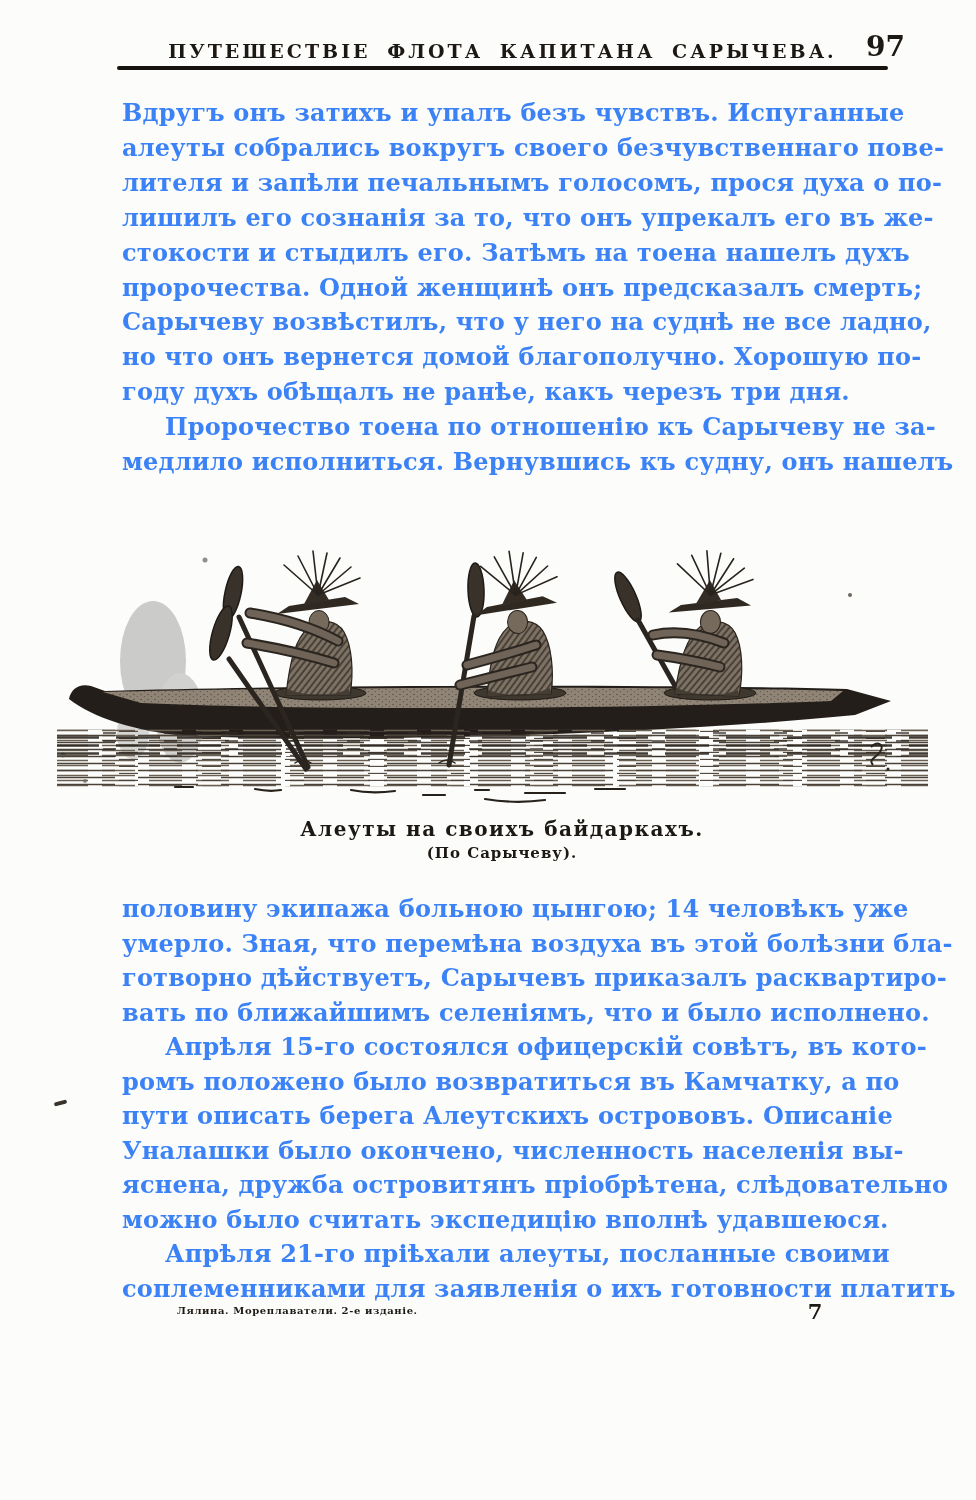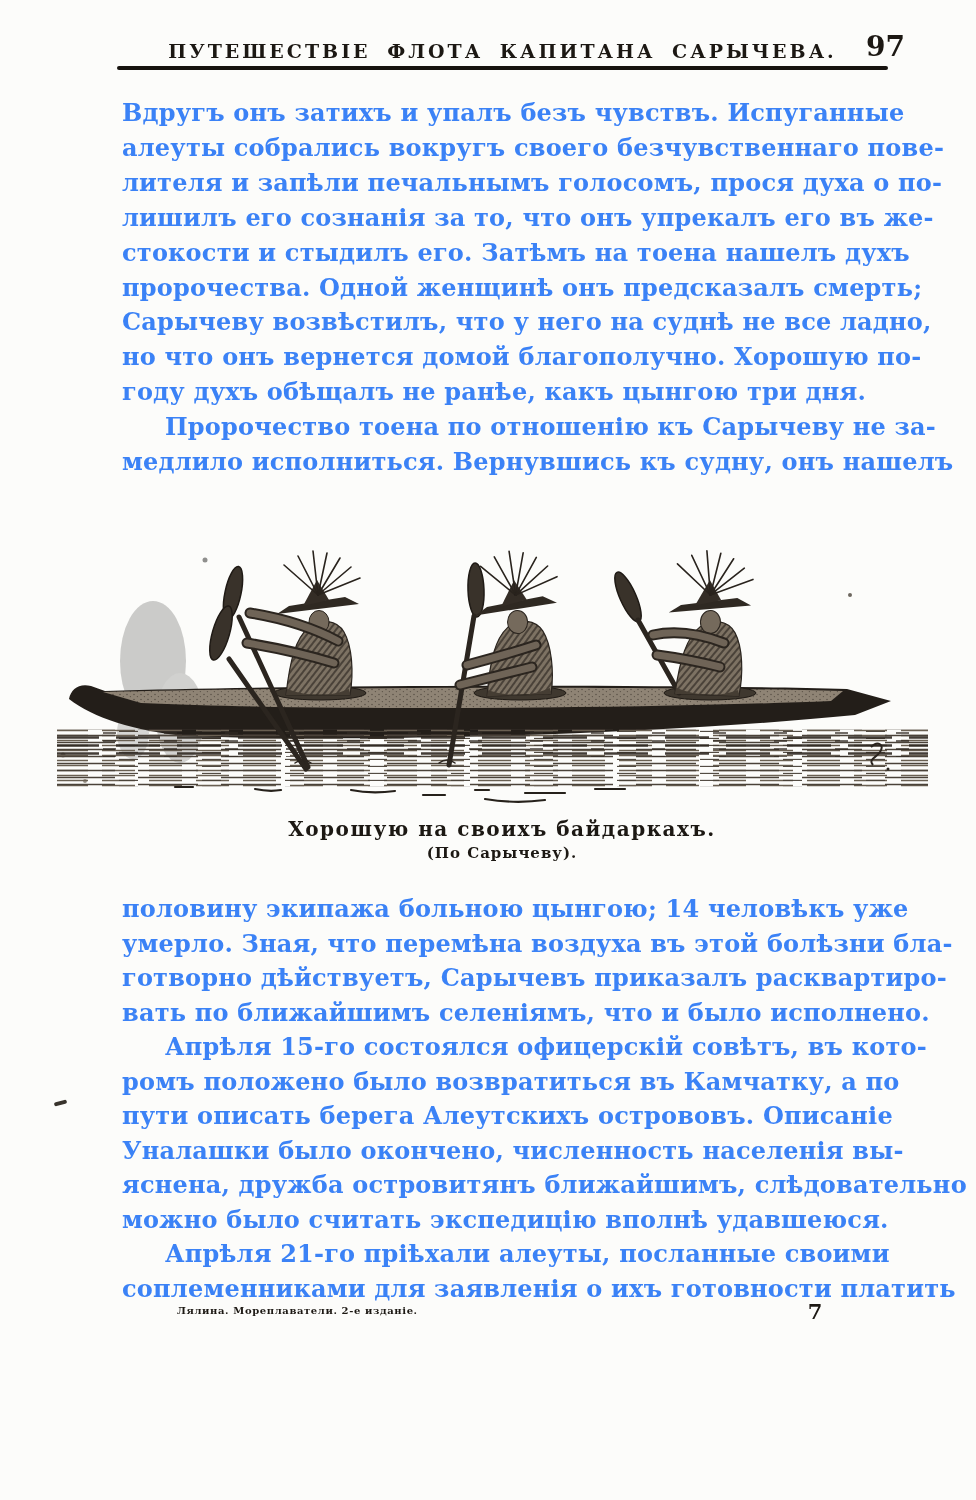--- a/index.html
+++ b/index.html
@@ -83,21 +83,21 @@
 
   <div class="textblock tb1">
     <div class="line">Вдругъ онъ затихъ и упалъ безъ чувствъ. Испуганные</div>
     <div class="line">алеуты собрались вокругъ своего безчувственнаго пове-</div>
     <div class="line">лителя и запѣли печальнымъ голосомъ, прося духа о по-</div>
     <div class="line">лишилъ его сознанія за то, что онъ упрекалъ его въ же-</div>
     <div class="line">стокости и стыдилъ его. Затѣмъ на тоена нашелъ духъ</div>
     <div class="line">пророчества. Одной женщинѣ онъ предсказалъ смерть;</div>
     <div class="line">Сарычеву возвѣстилъ, что у него на суднѣ не все ладно,</div>
     <div class="line">но что онъ вернется домой благополучно. Хорошую по-</div>
-    <div class="line noj">году духъ обѣщалъ не ранѣе, какъ цынгою три дня.</div>
+    <div class="line noj">году духъ обѣщалъ не ранѣе, какъ черезъ три дня.</div>
     <div class="line ind">Пророчество тоена по отношенію къ Сарычеву не за-</div>
     <div class="line">медлило исполниться. Вернувшись къ судну, онъ нашелъ</div>
   </div>
 
   <svg class="illustration" viewBox="0 0 875 262" xmlns="http://www.w3.org/2000/svg">
     <defs>
       <pattern id="pw1" width="83" height="7" patternUnits="userSpaceOnUse">
         <path d="M0 3.5 H60" stroke="#4a4239" stroke-width="1.6"></path>
         <path d="M64 6.4 H83" stroke="#4a4239" stroke-width="1.1"></path>
       </pattern>
@@ -201,33 +201,33 @@
       <path d="M665,124 Q633,116 602,112" stroke="#2b251f" stroke-width="11"></path>
       <path d="M665,124 Q633,116 602,112" stroke="#6f6457" stroke-width="7"></path>
     </g>
 
     <g fill="none" stroke="#2a241e" stroke-width="2">
       <path d="M816,204 c7,-7 14,-2 9,5 c-4,6 -12,7 -7,13"></path>
       <circle cx="833" cy="226" r="1.5" fill="#2a241e" stroke="none"></circle>
     </g>
   </svg>
 
-  <div class="fig-caption">Хорошую на своихъ байдаркахъ.</div>
+  <div class="fig-caption">Алеуты на своихъ байдаркахъ.</div>
   <div class="fig-subcaption">(По Сарычеву).</div>
 
   <div class="textblock tb2">
     <div class="line">половину экипажа больною цынгою; 14 человѣкъ уже</div>
     <div class="line">умерло. Зная, что перемѣна воздуха въ этой болѣзни бла-</div>
     <div class="line">готворно дѣйствуетъ, Сарычевъ приказалъ расквартиро-</div>
     <div class="line">вать по ближайшимъ селеніямъ, что и было исполнено.</div>
     <div class="line ind">Апрѣля 15-го состоялся офицерскій совѣтъ, въ кото-</div>
     <div class="line">ромъ положено было возвратиться въ Камчатку, а по</div>
     <div class="line">пути описать берега Алеутскихъ острововъ. Описаніе</div>
     <div class="line">Уналашки было окончено, численность населенія вы-</div>
-    <div class="line">яснена, дружба островитянъ ближайшимъ, слѣдовательно</div>
+    <div class="line">яснена, дружба островитянъ пріобрѣтена, слѣдовательно</div>
     <div class="line noj">можно было считать экспедицію вполнѣ удавшеюся.</div>
     <div class="line ind">Апрѣля 21-го пріѣхали алеуты, посланные своими</div>
     <div class="line">соплеменниками для заявленія о ихъ готовности платить</div>
   </div>
 
   <div class="imprint">Лялина. Мореплаватели. 2-е изданіе.</div>
   <div class="signature-number">7</div>
 
   <div class="ink-speck"></div>
 </div>

